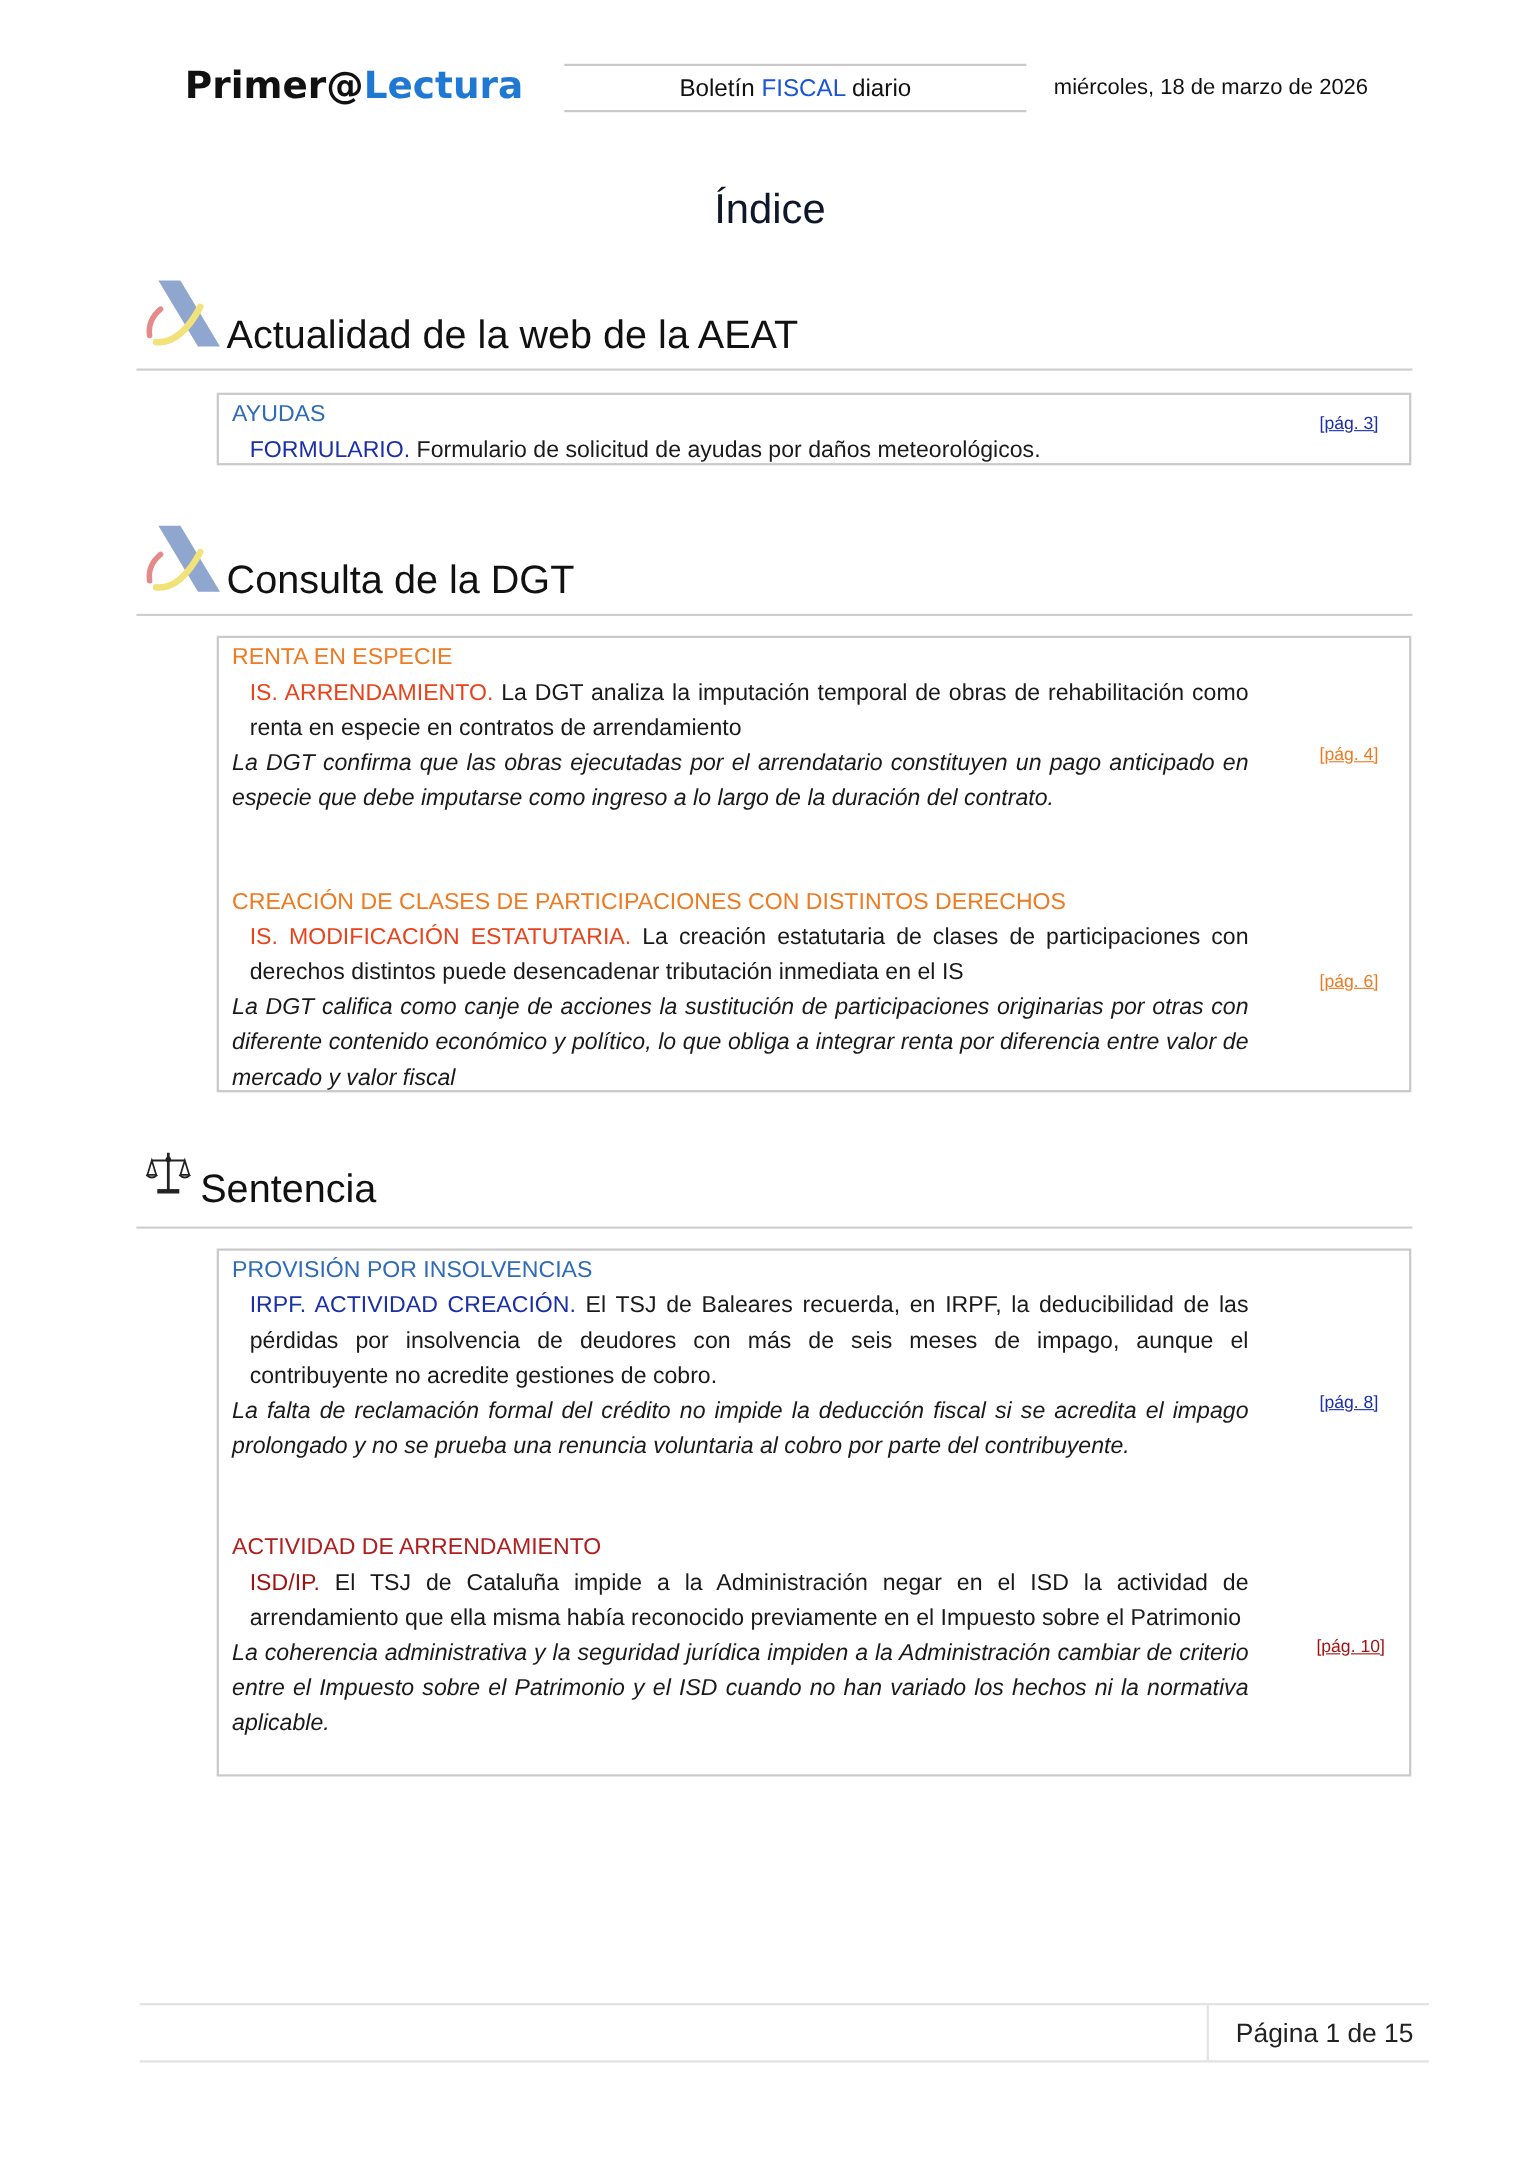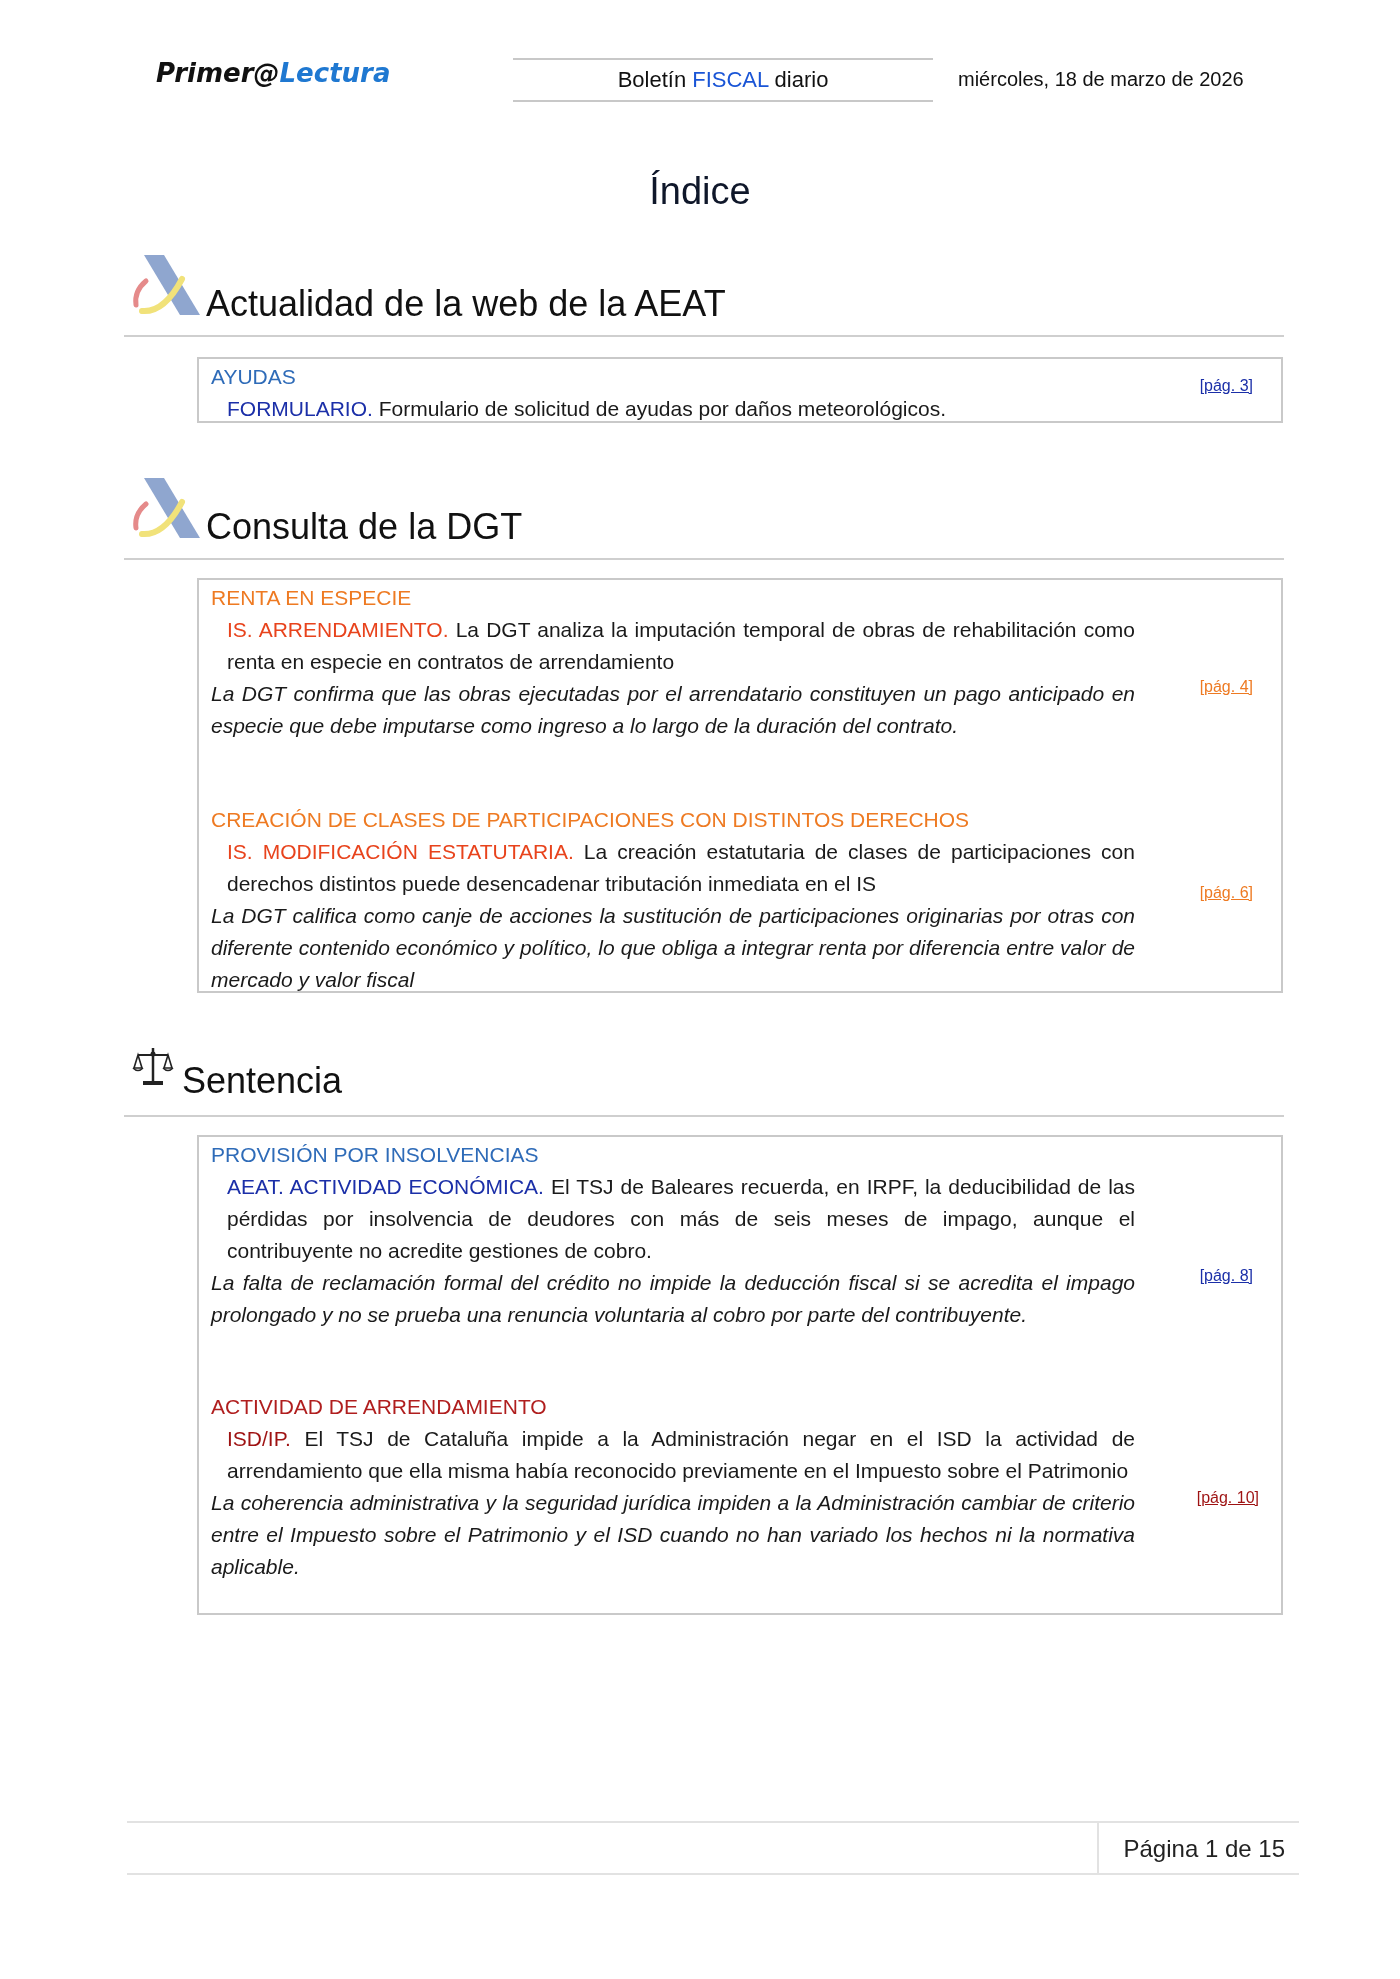--- a/index.html
+++ b/index.html
@@ -2,23 +2,23 @@
 <html><head>
 <meta charset="utf-8">
 <style>
   html, body { margin: 0; padding: 0; background: #ffffff; }
   body {
     width: 1400px; height: 1979px; position: relative; overflow: hidden;
     font-family: "Liberation Sans", sans-serif; color: #1a1a1a;
   }
   .header { position: absolute; top: 56px; left: 0; width: 1400px; height: 60px; }
   .brand {
-    position: absolute; left: 156px; top: 2px;
-    font-family: "DejaVu Sans", sans-serif; font-style: italic; font-weight: bold;
-    font-size: 26px; color: #111;
+    position: absolute; left: 168px; top: 2px;
+    font-family: "DejaVu Sans", sans-serif; font-weight: bold;
+    font-size: 34px; color: #111;
   }
   .brand .b2 { color: #1f78d1; }
   .bulletin {
     position: absolute; left: 513px; top: 2px; width: 420px; height: 40px;
     border-top: 2px solid #c8c8c8; border-bottom: 2px solid #c8c8c8;
     text-align: center; line-height: 40px; font-size: 22px; color: #111;
   }
   .bulletin .fiscal { color: #1a55d6; }
   .date { position: absolute; left: 958px; top: 12px; font-size: 20px; color: #111; }
 
@@ -127,21 +127,21 @@
     <path d="M31,22 Q36,27 41,22" fill="none" stroke="#222" stroke-width="1.6"></path>
     <rect x="11" y="35" width="20" height="4" fill="#222"></rect>
   </svg>
   <div class="title" style="left:58px;top:20px;">Sentencia</div>
   <div class="rule"></div>
 </div>
 
 <div class="box" style="top:1135px;height:480px;">
   <div class="entry" style="top:2px;">
     <span class="cat c-blue-cat">PROVISIÓN POR INSOLVENCIAS</span>
-    <span class="lead"><span class="c-blue-key">AEAT. ACTIVIDAD ECONÓMICA.</span><span> El TSJ de Baleares recuerda, en IRPF, la deducibilidad de las pérdidas por insolvencia de deudores con más de seis meses de impago, aunque el contribuyente no acredite gestiones de cobro.</span></span>
+    <span class="lead"><span class="c-blue-key">IRPF. ACTIVIDAD CREACIÓN.</span><span> El TSJ de Baleares recuerda, en IRPF, la deducibilidad de las pérdidas por insolvencia de deudores con más de seis meses de impago, aunque el contribuyente no acredite gestiones de cobro.</span></span>
     <span class="summary">La falta de reclamación formal del crédito no impide la deducción fiscal si se acredita el impago prolongado y no se prueba una renuncia voluntaria al cobro por parte del contribuyente.</span>
   </div>
   <a class="pg c-blue-key" style="top:130px;">[pág. 8]</a>
 
   <div class="entry" style="top:254px;">
     <span class="cat c-darkred-cat">ACTIVIDAD DE ARRENDAMIENTO</span>
     <span class="lead"><span class="c-darkred-key">ISD/IP.</span><span> El TSJ de Cataluña impide a la Administración negar en el ISD la actividad de arrendamiento que ella misma había reconocido previamente en el Impuesto sobre el Patrimonio</span></span>
     <span class="summary">La coherencia administrativa y la seguridad jurídica impiden a la Administración cambiar de criterio entre el Impuesto sobre el Patrimonio y el ISD cuando no han variado los hechos ni la normativa aplicable.</span>
   </div>
   <a class="pg c-darkred-key" style="top:352px;right:22px;margin-left:18px;">[pág. 10]</a>

